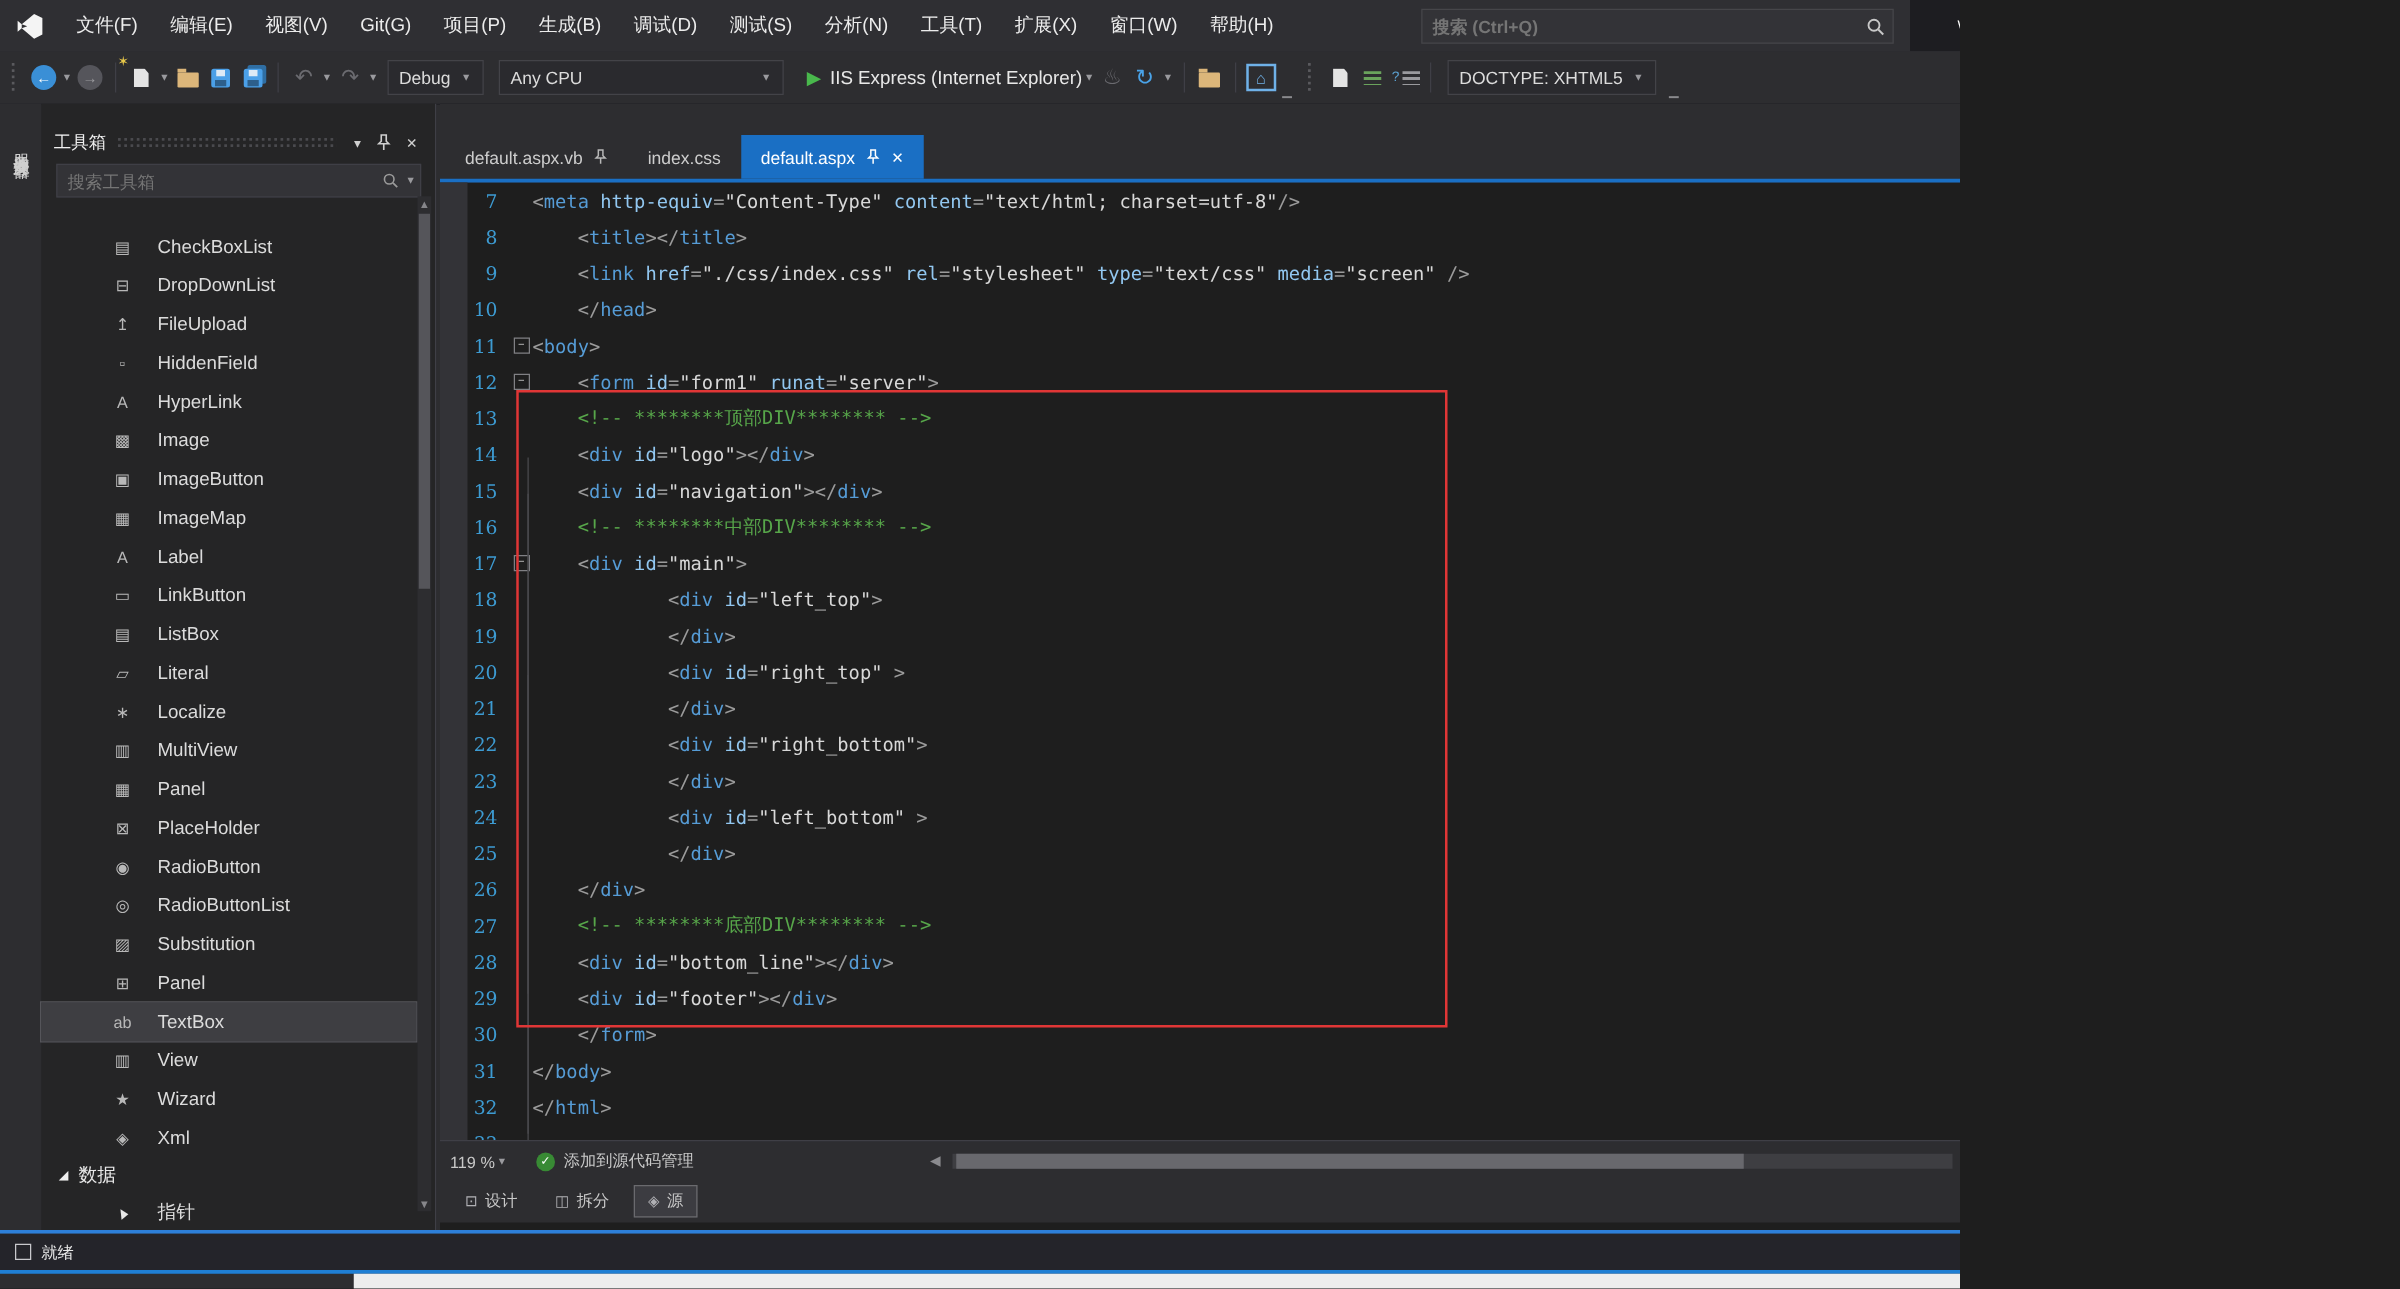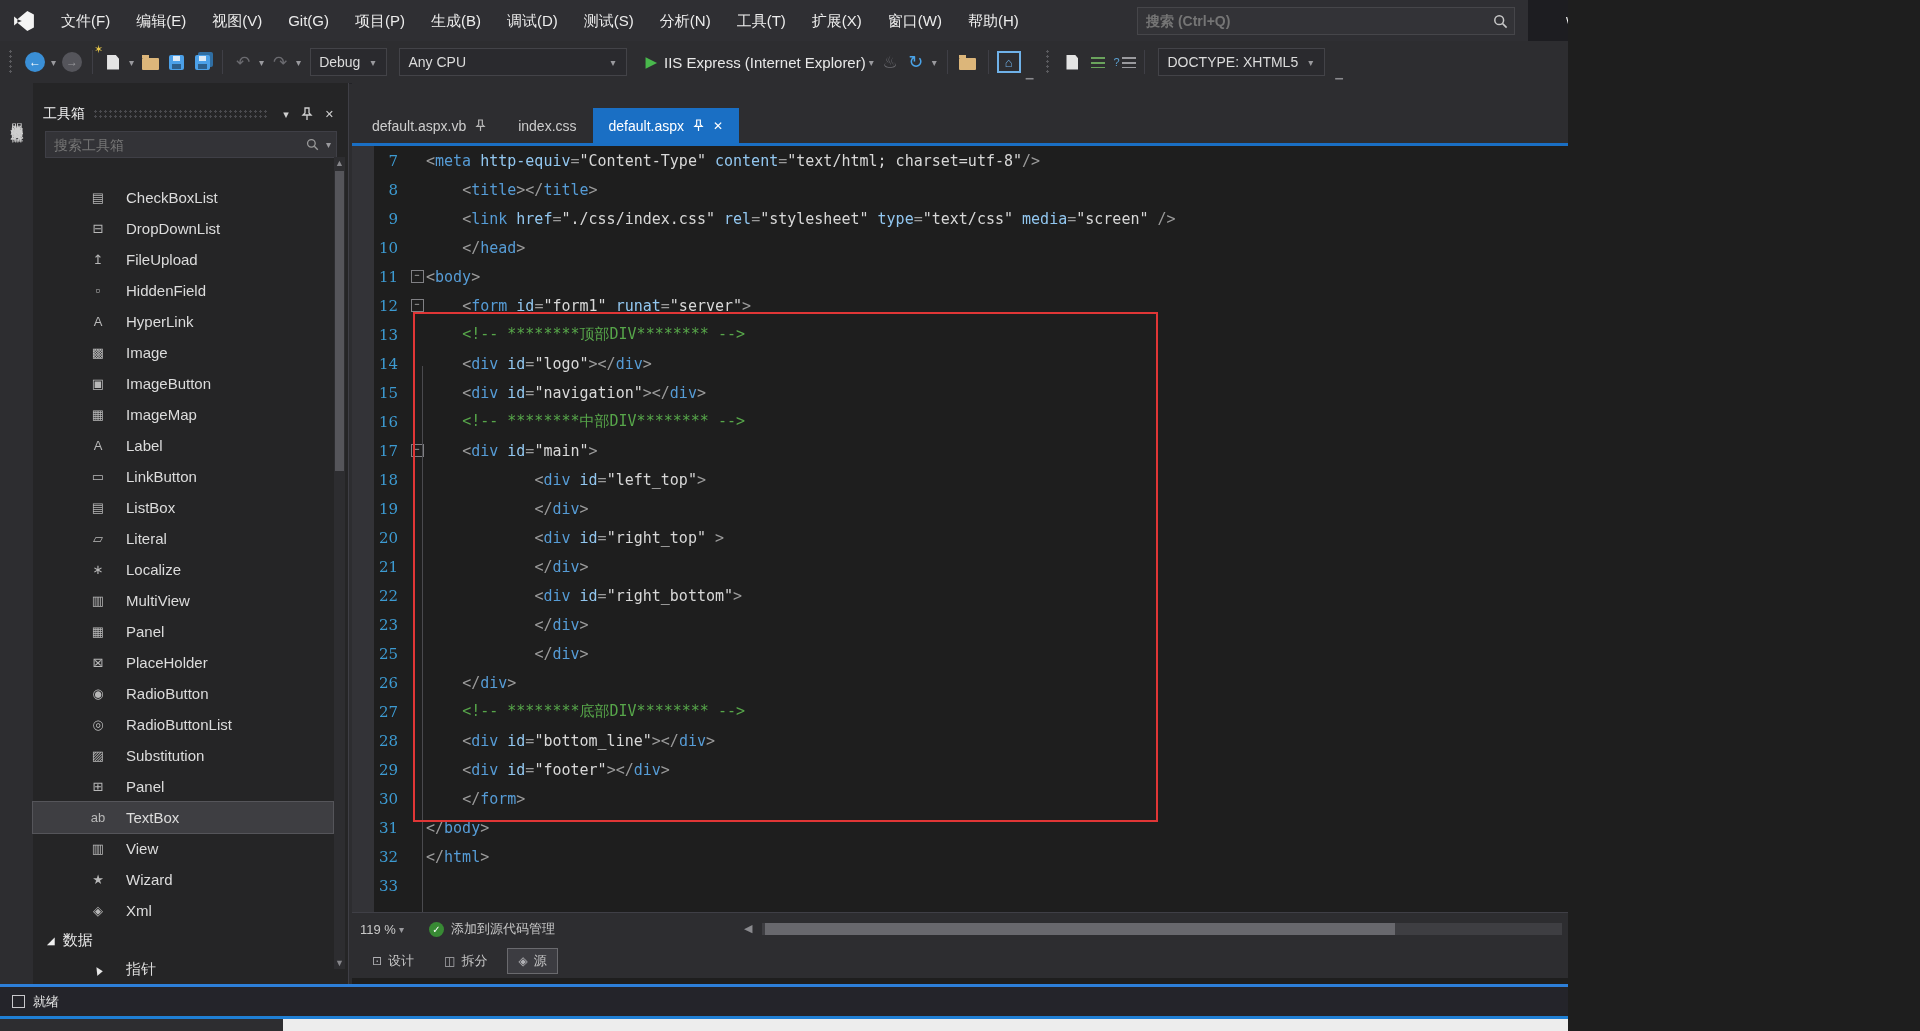--- a/index.html
+++ b/index.html
@@ -520,20 +520,25 @@
           <span class="ln">22</span>
           <span class="fold"></span>
           <span class="codetext"><span class="tk-x">            </span><span class="tk-p">&lt;</span><span class="tk-t">div</span><span class="tk-x"> </span><span class="tk-a">id</span><span class="tk-p">=</span><span class="tk-v">"right_bottom"</span><span class="tk-p">&gt;</span></span>
         </div>
         <div class="cl">
           <span class="ln">23</span>
           <span class="fold"></span>
           <span class="codetext"><span class="tk-x">            </span><span class="tk-p">&lt;/</span><span class="tk-t">div</span><span class="tk-p">&gt;</span></span>
         </div>
         <div class="cl">
+          <span class="ln">24</span>
+          <span class="fold"></span>
+          <span class="codetext"><span class="tk-x">            </span><span class="tk-p">&lt;</span><span class="tk-t">div</span><span class="tk-x"> </span><span class="tk-a">id</span><span class="tk-p">=</span><span class="tk-v">"left_bottom"</span><span class="tk-x"> </span><span class="tk-p">&gt;</span></span>
+        </div>
+        <div class="cl">
           <span class="ln">25</span>
           <span class="fold"></span>
           <span class="codetext"><span class="tk-x">            </span><span class="tk-p">&lt;/</span><span class="tk-t">div</span><span class="tk-p">&gt;</span></span>
         </div>
         <div class="cl">
           <span class="ln">26</span>
           <span class="fold"></span>
           <span class="codetext"><span class="tk-x">    </span><span class="tk-p">&lt;/</span><span class="tk-t">div</span><span class="tk-p">&gt;</span></span>
         </div>
         <div class="cl">

